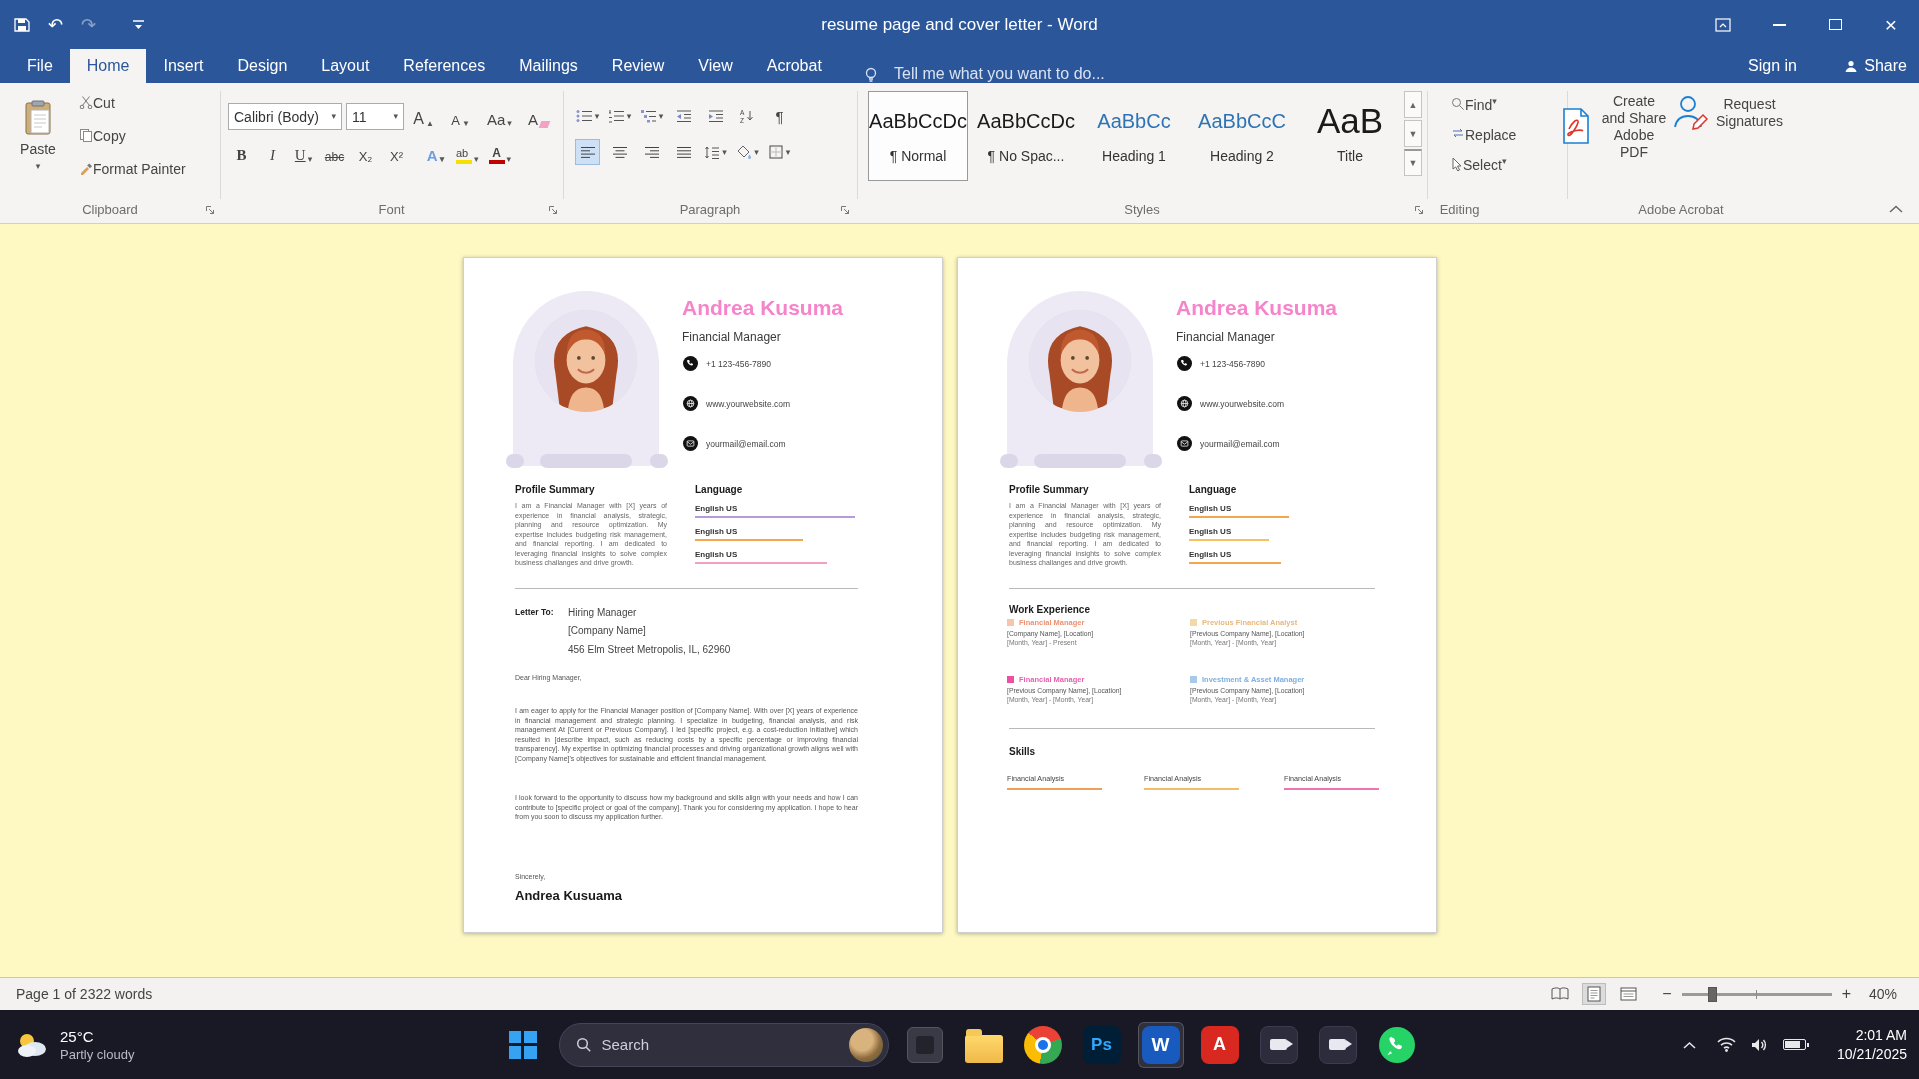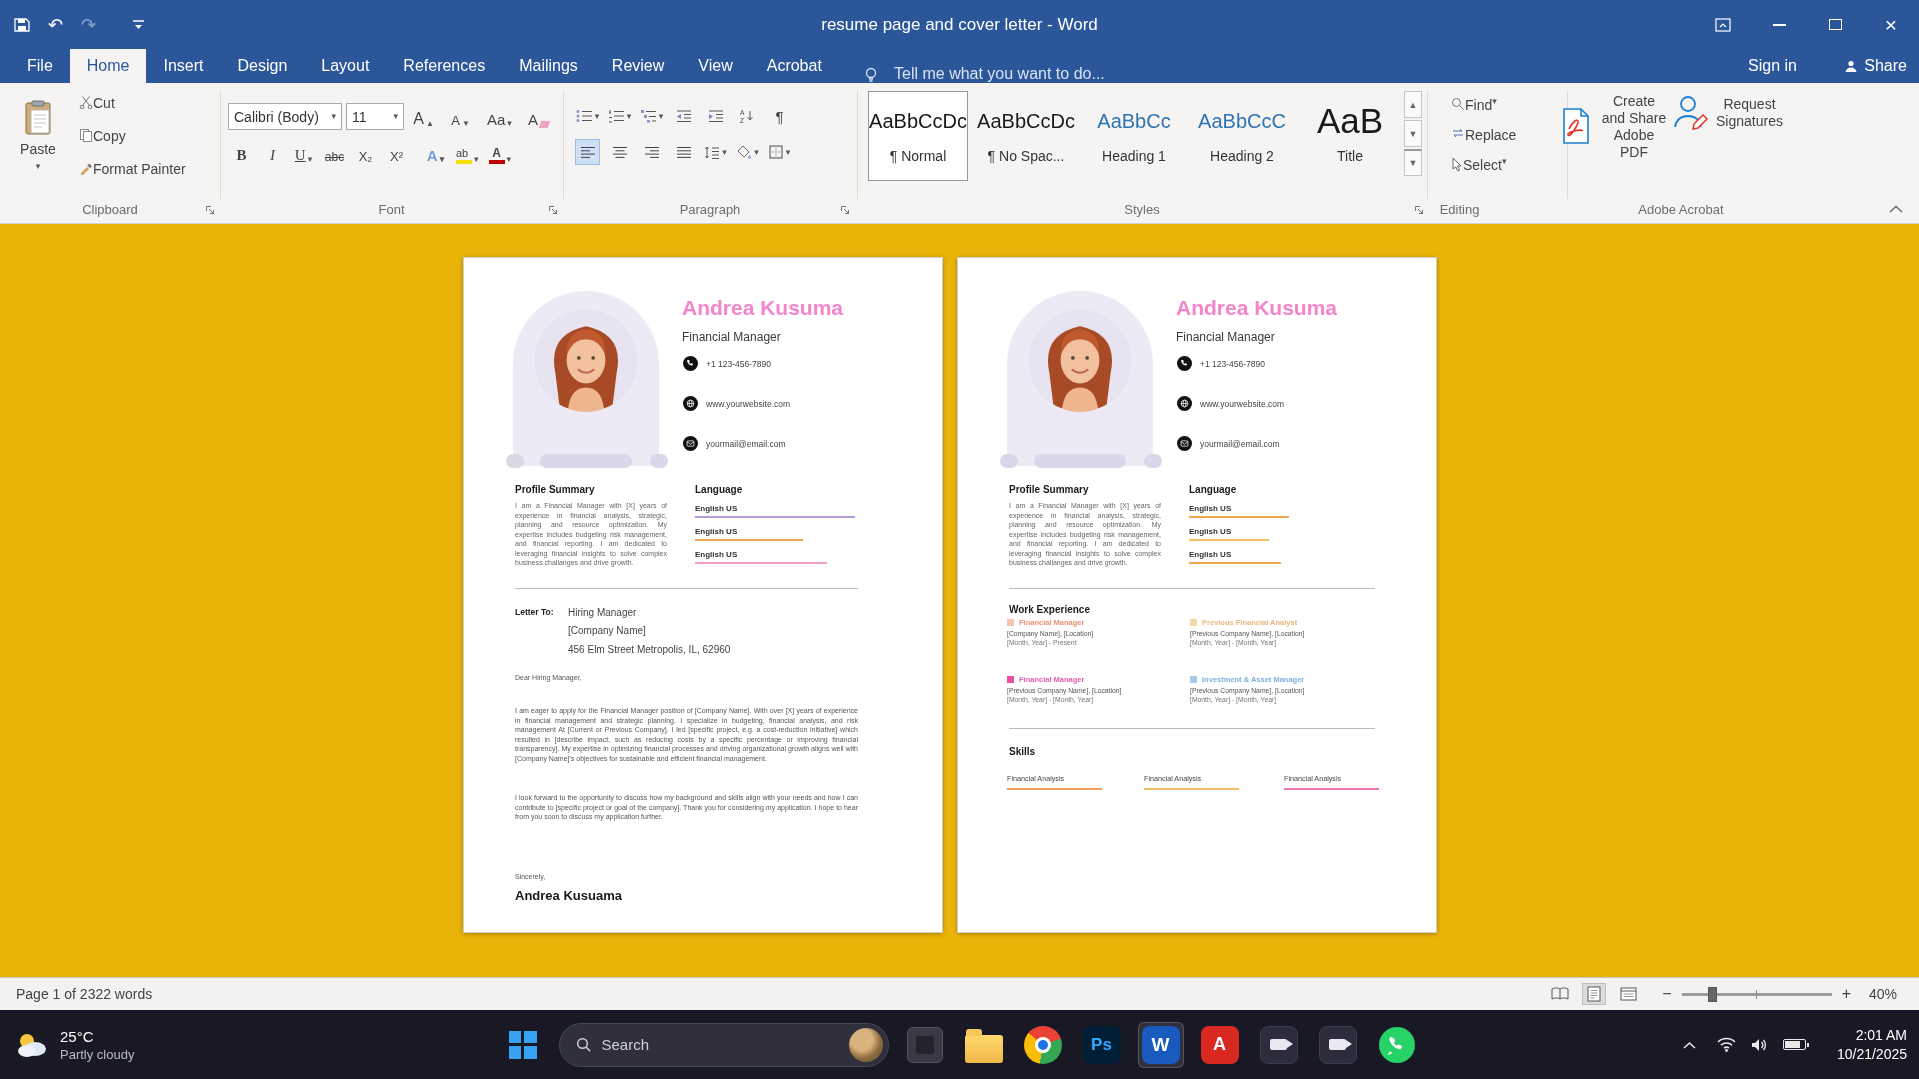--- a/index.html
+++ b/index.html
@@ -51,21 +51,21 @@
   .styprev{font-size:20px;color:#1a1a1a;line-height:46px;white-space:nowrap}
   .styprev.h{color:#2e74b5}
   .styprev.big{font-size:35px;line-height:46px}
   .styname{font-size:14px;color:#333;margin-top:4px;white-space:nowrap}
   .stycol{position:absolute;left:1404px;top:8px;display:flex;flex-direction:column;gap:2px}
   .stybtn{width:18px;height:27px;border:1px solid #c6c4c2;background:#fbfaf9;font-size:9px;color:#666;display:flex;align-items:center;justify-content:center}
   .bigbtn{position:absolute;top:10px;width:110px;display:flex;align-items:center;gap:6px;font-size:14px;color:#444;text-align:center;line-height:17px}
   .collapse{position:absolute;right:16px;bottom:10px}
 
   
-  .docarea{position:absolute;top:224px;left:0;width:1919px;height:753px;background:#eab308}
+  .docarea{position:absolute;top:224px;left:0;width:1919px;height:753px;background:#fef9c3}
   .page{position:absolute;top:33px;width:480px;height:676px;background:#fff;box-shadow:0 1px 4px rgba(0,0,0,.28);border:1px solid #cfcfcf}
   .abs{position:absolute}
   .arch{position:absolute;left:49px;top:33px;width:146px;height:175px;background:#edeaf6;border-radius:73px 73px 10px 10px}
   .pill{position:absolute;height:14px;background:#dcd6e9;border-radius:7px}
   .photo{position:absolute;left:71px;top:52px;width:102px;height:102px;border-radius:50%;overflow:hidden;background:#ddd}
   .rname{position:absolute;left:218px;top:38px;font-size:21px;font-weight:bold;color:#f584cb}
   .rrole{position:absolute;left:218px;top:72px;font-size:12px;color:#3a3a3a}
   .crow{position:absolute;left:219px;display:flex;align-items:center;gap:8px;font-size:8.5px;color:#444}
   .cicon{width:15px;height:15px;border-radius:50%;background:#111;display:flex;align-items:center;justify-content:center;flex:none}
   .sech{font-size:10px;font-weight:bold;color:#1a1a1a}

